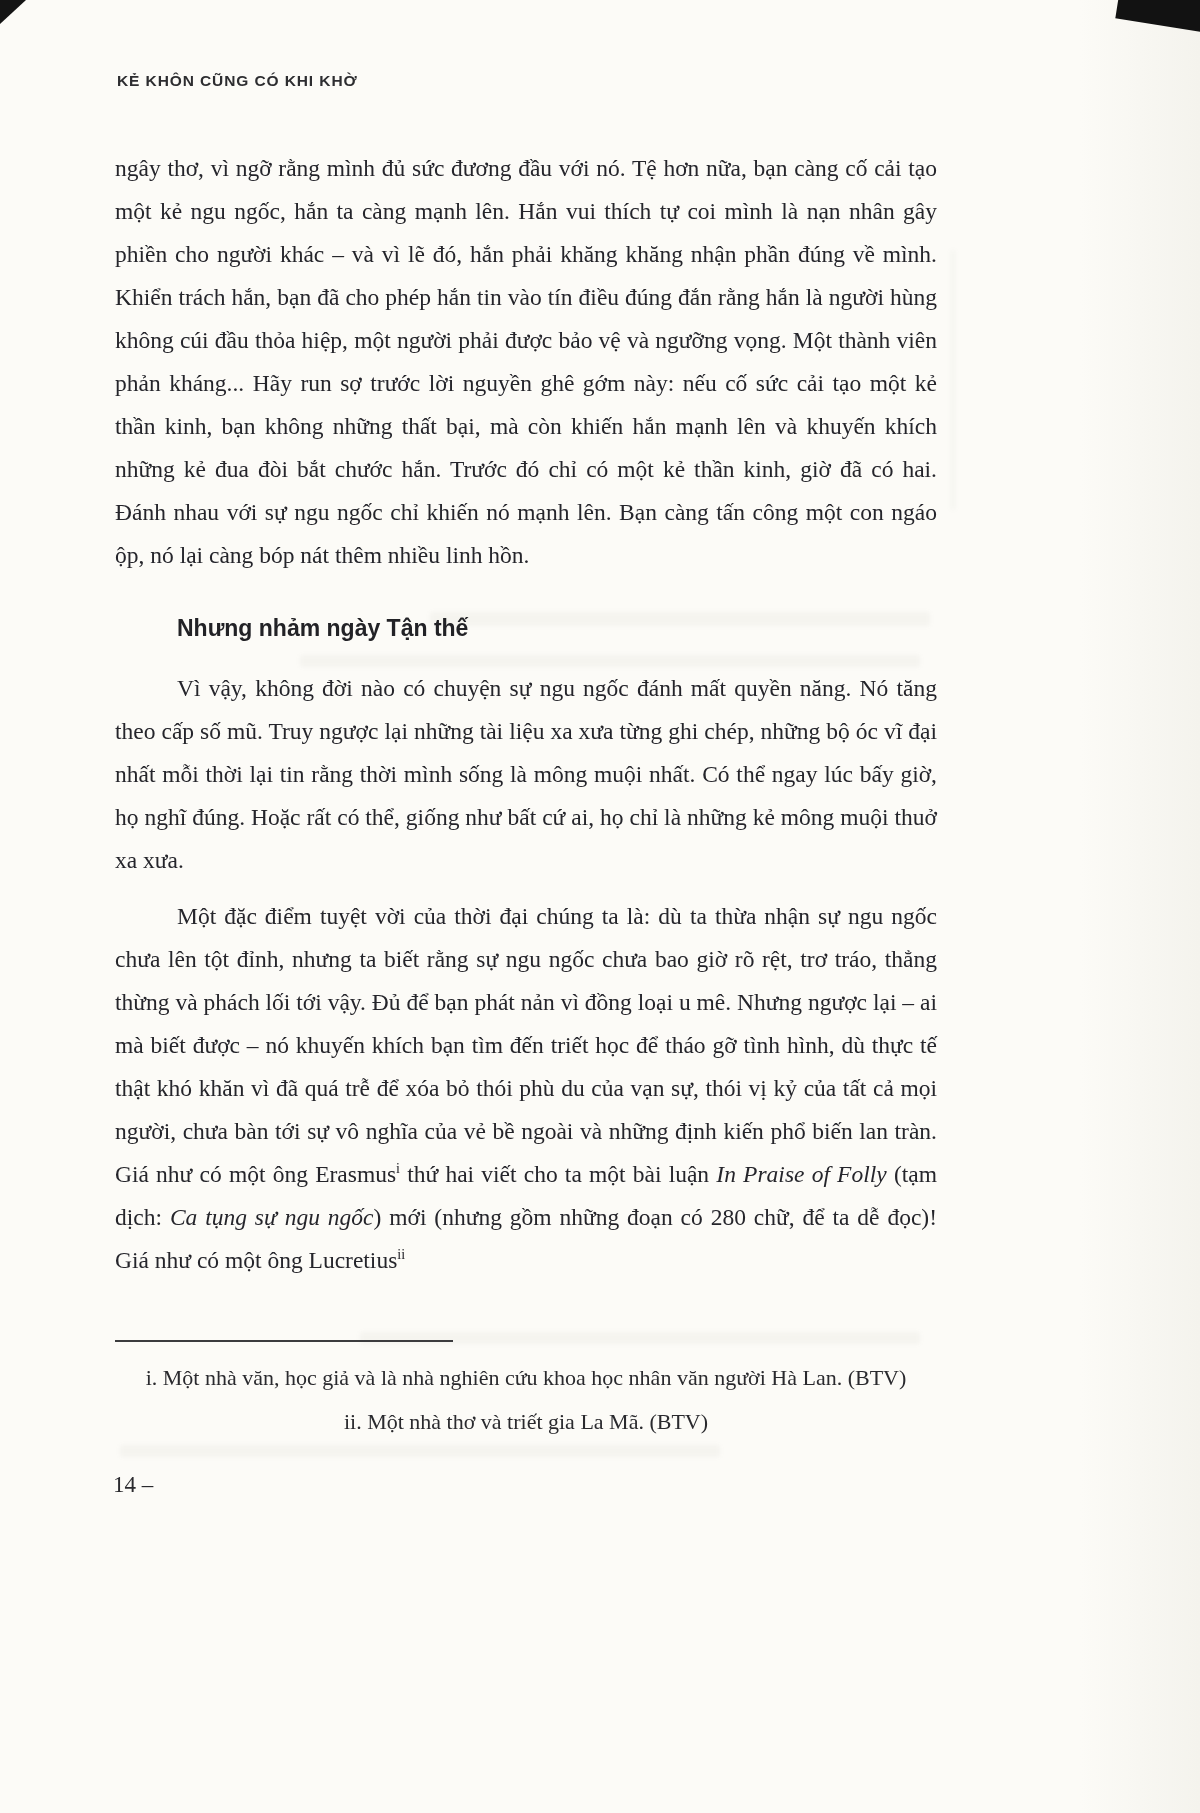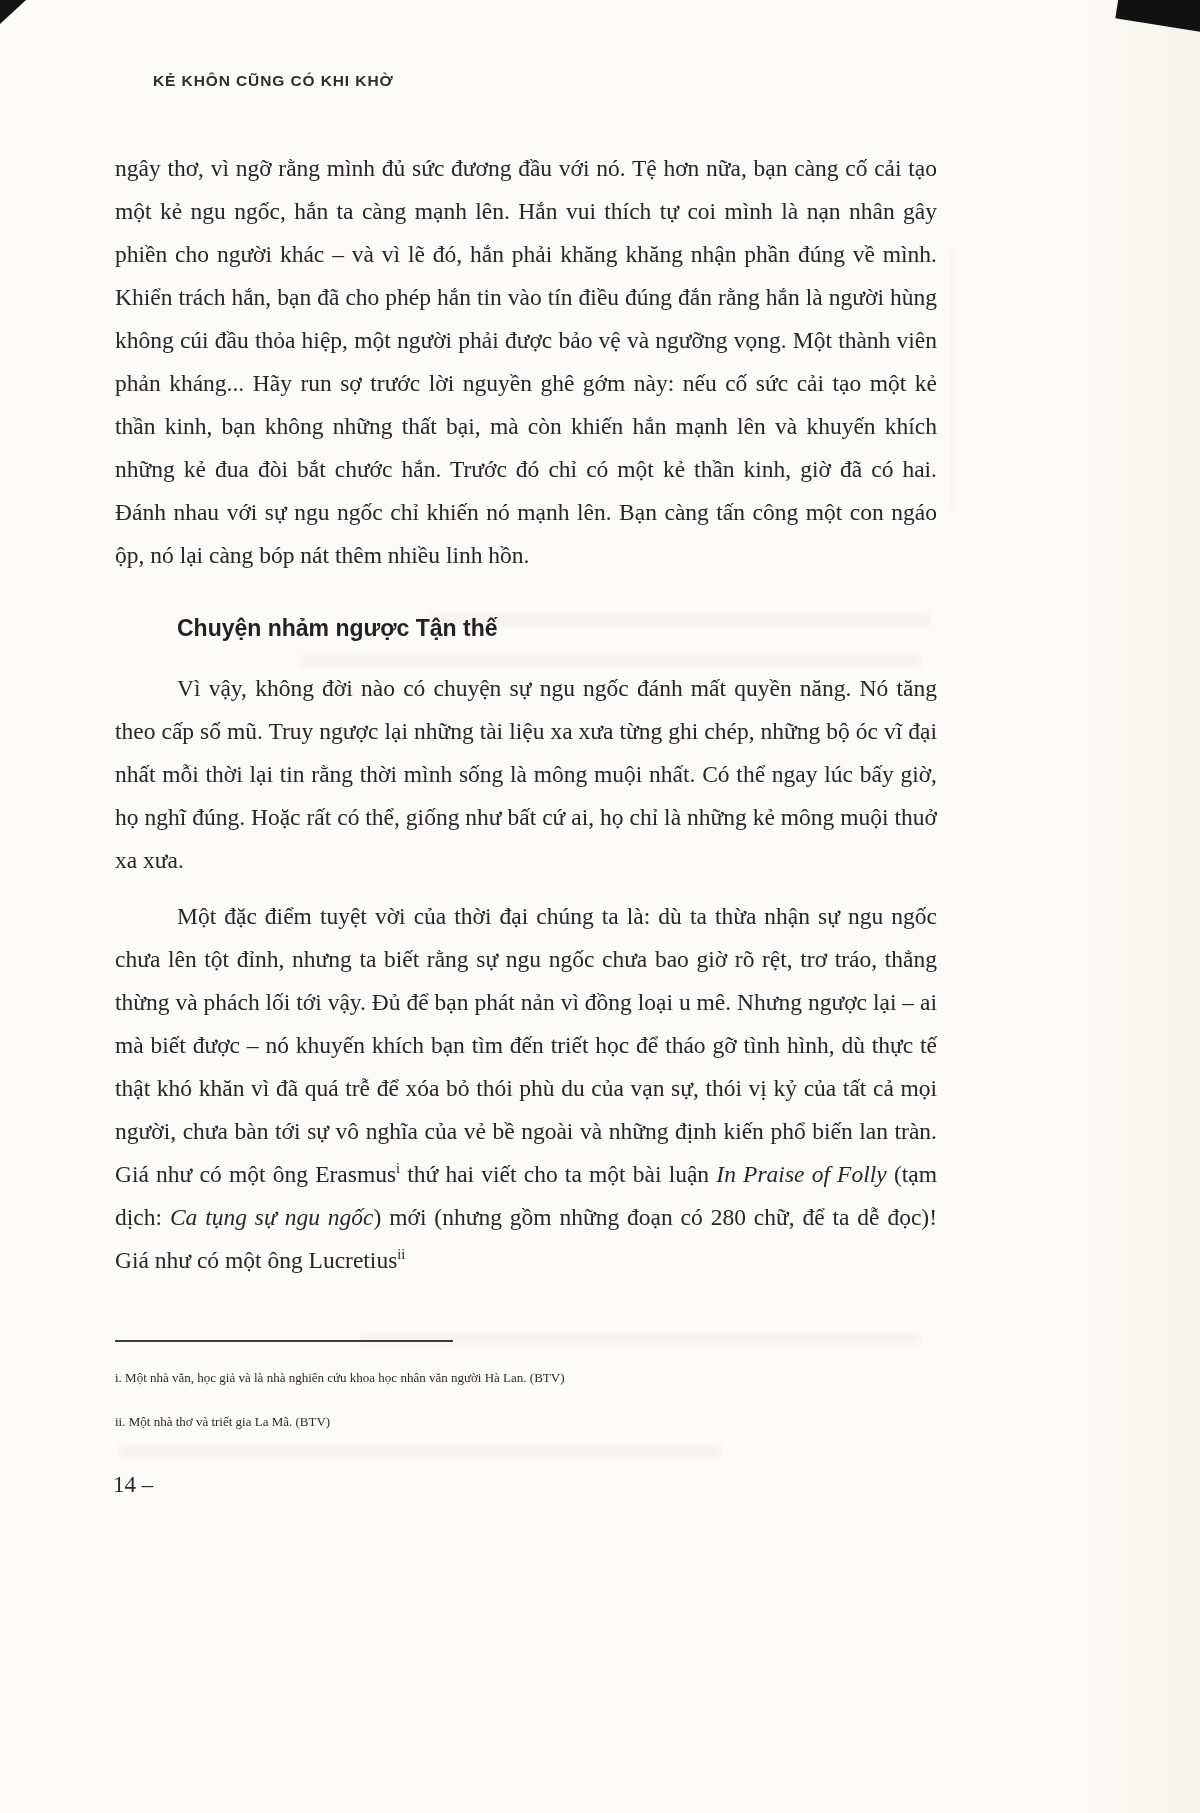--- a/index.html
+++ b/index.html
@@ -49,21 +49,20 @@
 
   .running-header {
     position: absolute;
     top: 72px;
     left: 117px;
     font-family: "Liberation Sans", sans-serif;
     font-weight: bold;
     font-size: 15.5px;
     letter-spacing: 0.9px;
     color: #2d2d30;
-    margin-left: 36px;
   }
 
   .content {
     position: absolute;
     top: 135px;
     left: 115px;
     width: 822px;
   }
   .content p {
     margin: 12px 0 13px 0;
@@ -96,23 +95,24 @@
     width: 822px;
   }
   .footnote-rule {
     width: 338px;
     height: 0;
     border-top: 2px solid #3c3c3e;
     margin-bottom: 18px;
   }
   .footnotes p {
     margin: 0 0 8px 0;
-    font-size: 13px;
+    font-size: 22px;
     line-height: 36px;
     color: #2a2a2e;
+    text-align: center;
   }
 
   .page-number {
     position: absolute;
     top: 1472px;
     left: 113px;
     font-size: 23px;
     color: #2a2a2e;
   }
 </style>
@@ -128,21 +128,21 @@
   <div class="showthrough st2"></div>
   <div class="showthrough st3"></div>
   <div class="showthrough st4"></div>
   <div class="showthrough st5"></div>
 
   <div class="running-header">KẺ KHÔN CŨNG CÓ KHI KHỜ</div>
 
   <div class="content">
     <p>ngây thơ, vì ngỡ rằng mình đủ sức đương đầu với nó. Tệ hơn nữa, bạn càng cố cải tạo một kẻ ngu ngốc, hắn ta càng mạnh lên. Hắn vui thích tự coi mình là nạn nhân gây phiền cho người khác – và vì lẽ đó, hắn phải khăng khăng nhận phần đúng về mình. Khiển trách hắn, bạn đã cho phép hắn tin vào tín điều đúng đắn rằng hắn là người hùng không cúi đầu thỏa hiệp, một người phải được bảo vệ và ngưỡng vọng. Một thành viên phản kháng... Hãy run sợ trước lời nguyền ghê gớm này: nếu cố sức cải tạo một kẻ thần kinh, bạn không những thất bại, mà còn khiến hắn mạnh lên và khuyến khích những kẻ đua đòi bắt chước hắn. Trước đó chỉ có một kẻ thần kinh, giờ đã có hai. Đánh nhau với sự ngu ngốc chỉ khiến nó mạnh lên. Bạn càng tấn công một con ngáo ộp, nó lại càng bóp nát thêm nhiều linh hồn.</p>
 
-    <div class="section-heading">Chuyện nhảm ngược Tận thế</div>
+    <div class="section-heading">Nhưng nhảm ngày Tận thế</div>
 
     <p class="indent">Vì vậy, không đời nào có chuyện sự ngu ngốc đánh mất quyền năng. Nó tăng theo cấp số mũ. Truy ngược lại những tài liệu xa xưa từng ghi chép, những bộ óc vĩ đại nhất mỗi thời lại tin rằng thời mình sống là mông muội nhất. Có thể ngay lúc bấy giờ, họ nghĩ đúng. Hoặc rất có thể, giống như bất cứ ai, họ chỉ là những kẻ mông muội thuở xa xưa.</p>
 
     <p class="indent"><span>Một đặc điểm tuyệt vời của thời đại chúng ta là: dù ta thừa nhận sự ngu ngốc chưa lên tột đỉnh, nhưng ta biết rằng sự ngu ngốc chưa bao giờ rõ rệt, trơ tráo, thẳng thừng và phách lối tới vậy. Đủ để bạn phát nản vì đồng loại u mê. Nhưng ngược lại – ai mà biết được – nó khuyến khích bạn tìm đến triết học để tháo gỡ tình hình, dù thực tế thật khó khăn vì đã quá trễ để xóa bỏ thói phù du của vạn sự, thói vị kỷ của tất cả mọi người, chưa bàn tới sự vô nghĩa của vẻ bề ngoài và những định kiến phổ biến lan tràn. Giá như có một ông Erasmus</span><sup>i</sup><span> thứ hai viết cho ta một bài luận </span><i>In Praise of Folly</i><span> (tạm dịch: </span><i>Ca tụng sự ngu ngốc</i><span>) mới (nhưng gồm những đoạn có 280 chữ, để ta dễ đọc)! Giá như có một ông Lucretius</span><sup>ii</sup></p>
   </div>
 
   <div class="footnotes">
     <div class="footnote-rule"></div>
     <p>i. Một nhà văn, học giả và là nhà nghiên cứu khoa học nhân văn người Hà Lan. (BTV)</p>
     <p>ii. Một nhà thơ và triết gia La Mã. (BTV)</p>

